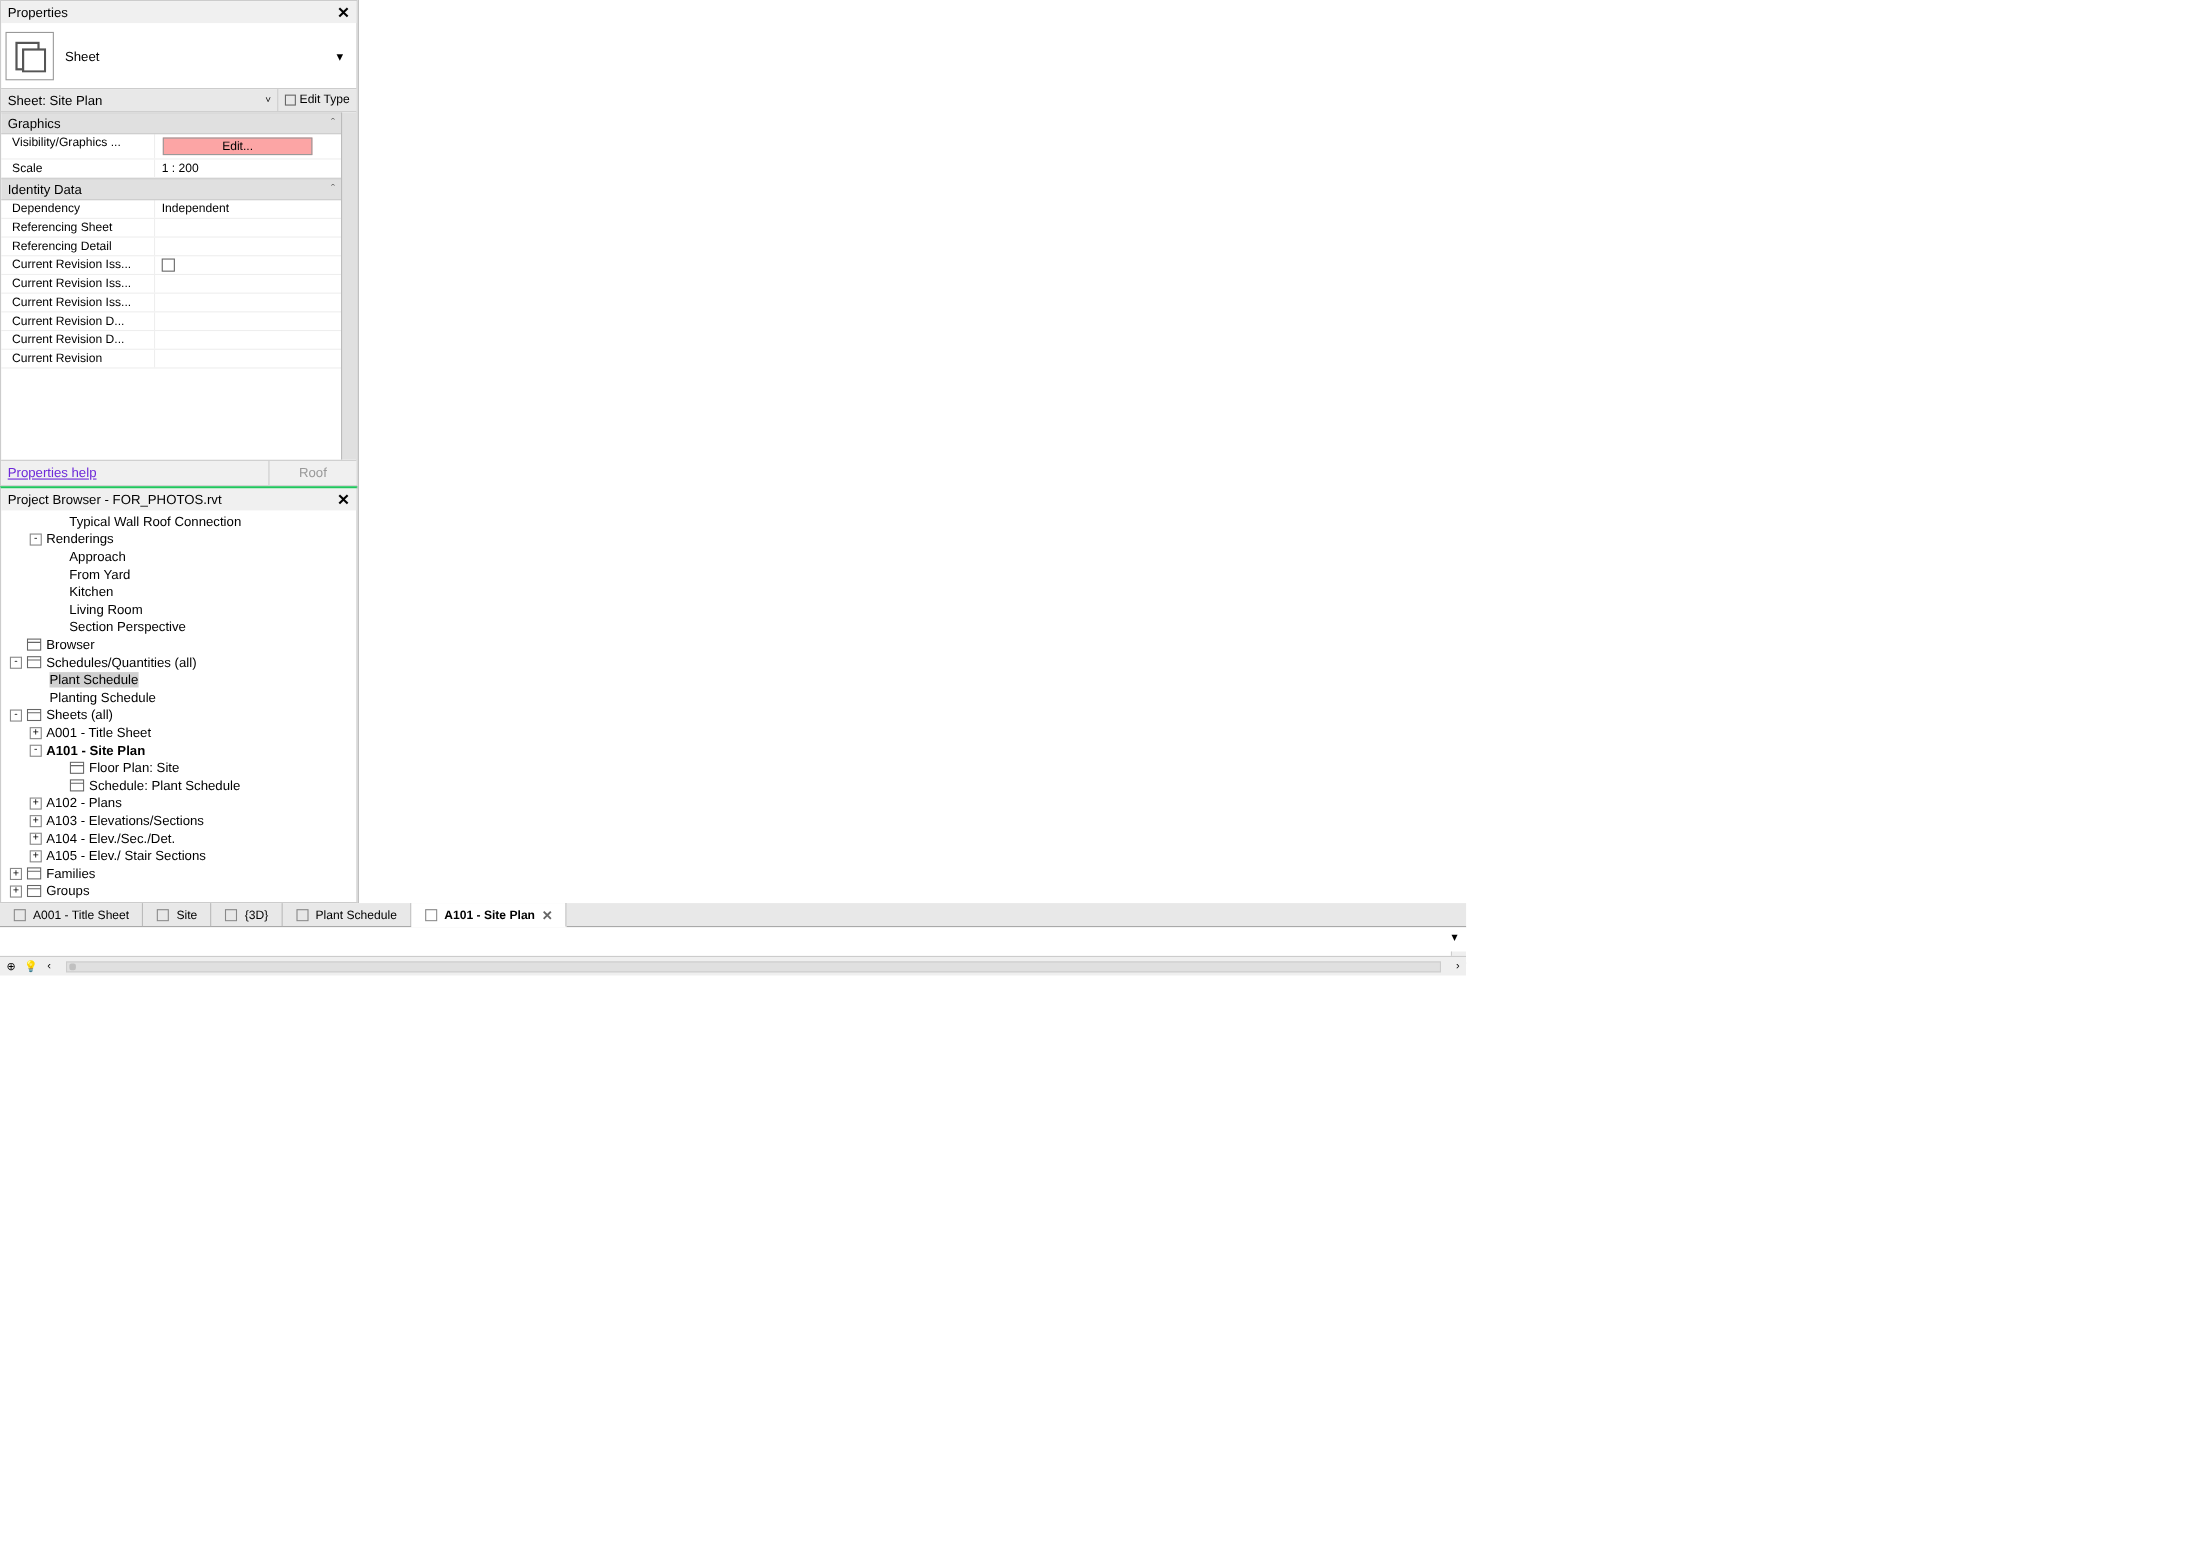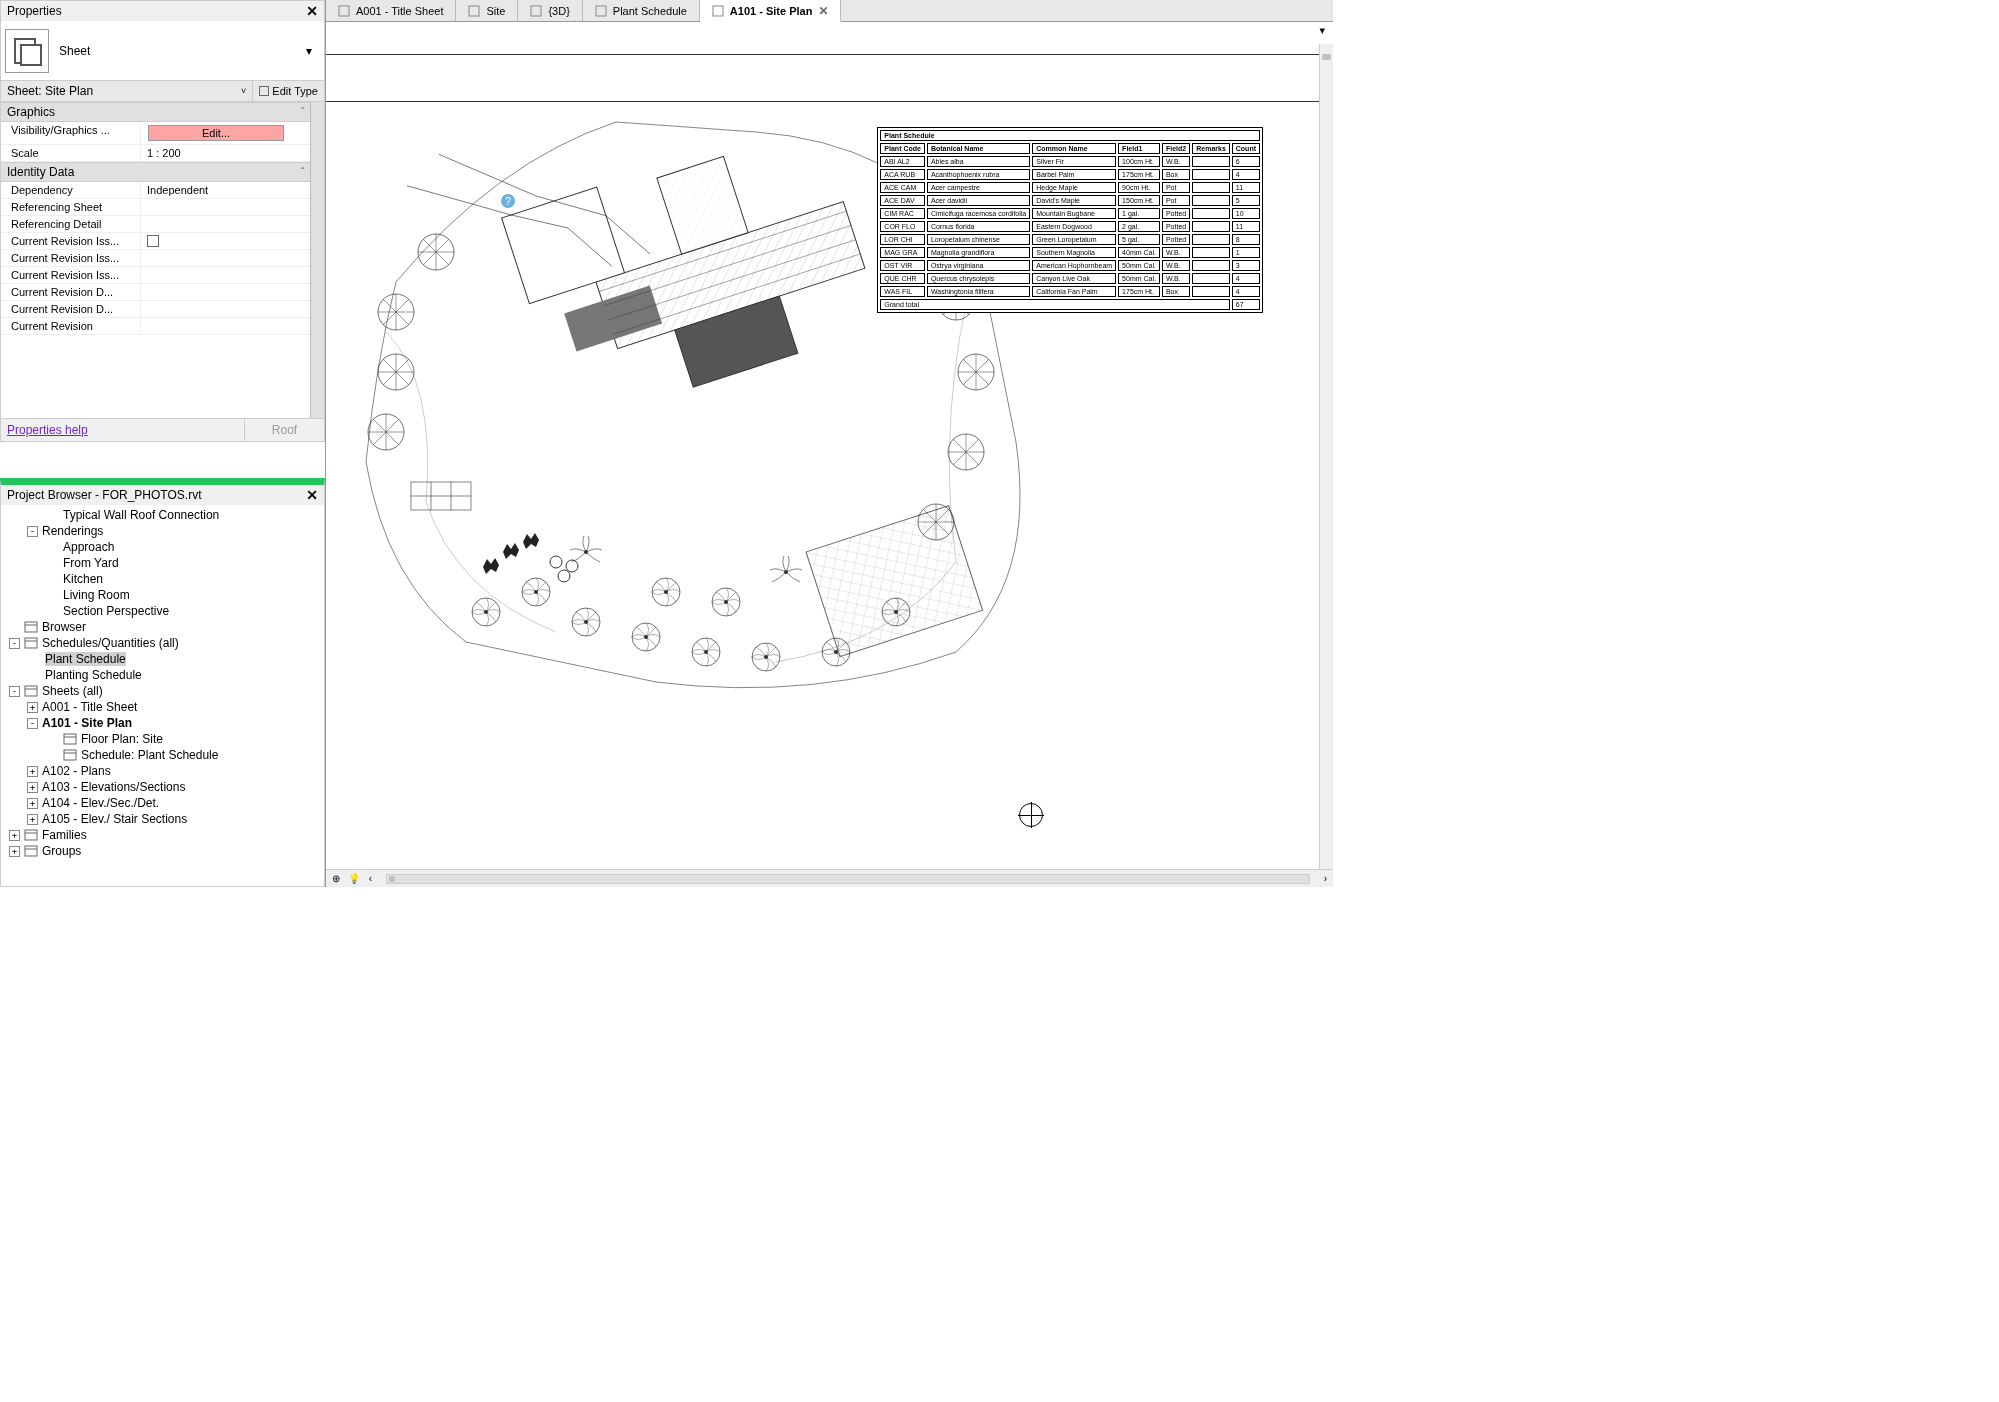--- a/index.html
+++ b/index.html
@@ -1,18 +1,18 @@
 <!DOCTYPE html>
 <html><head>
 <meta charset="utf-8">
 <style>
 * { box-sizing: border-box; margin: 0; padding: 0; font-family: "Segoe UI", Tahoma, sans-serif; }
 body { background: #fff; font-size: 11px; color: #000; overflow: hidden; width: 1333px; height: 935px; }
 
-.app { display: flex; height: 887px; }
+.app { display: flex; height: 887px; flex-direction: column; }
 .left-col { width: 326px; display: flex; flex-direction: column; border-right: 1px solid #999; }
 .right-col { flex: 1; display: flex; flex-direction: column; position: relative; }
 
 
 .panel { border: 1px solid #ccc; background: #fff; }
 .panel-header { display: flex; align-items: center; justify-content: space-between; padding: 2px 6px; background: #f0f0f0; font-size: 12px; }
 .close-x { cursor: pointer; font-size: 14px; font-weight: bold; }
 
 .prop-top { display: flex; align-items: center; height: 60px; border-bottom: 1px solid #ccc; padding: 4px; }
 .prop-icon { width: 44px; height: 44px; border: 1px solid #999; margin-right: 10px; display: flex; align-items: center; justify-content: center; background: #fff; }
@@ -32,21 +32,21 @@
 .prop-name { width: 140px; padding: 2px 6px 2px 10px; font-size: 11px; white-space: nowrap; overflow: hidden; text-overflow: ellipsis; border-right: 1px solid #eee; }
 .prop-val { flex: 1; padding: 2px 6px; font-size: 11px; display: flex; align-items: center; }
 .prop-btn { flex: 1; background: #fca5a5; border: 1px solid #999; text-align: center; padding: 1px; margin: 1px 20px 1px 1px; font-size: 11px; }
 .prop-check { width: 12px; height: 12px; border: 1px solid #666; background: #fff; }
 
 .prop-footer { display: flex; border-top: 1px solid #ccc; background: #f0f0f0; }
 .prop-help { flex: 1; padding: 4px 6px; color: #6d28d9; text-decoration: underline; font-size: 12px; }
 .apply-btn { width: 80px; text-align: center; padding: 4px; color: #999; border-left: 1px solid #ccc; font-size: 12px; }
 
 
-.browser { flex: 1; display: flex; flex-direction: column; border-top: 7px solid #22c55e; overflow: hidden; margin-top: 36px; }
+.browser { flex: 1; display: flex; flex-direction: column; border-top: 2px solid #22c55e; overflow: hidden; }
 .browser-body { flex: 1; overflow-y: auto; padding: 2px 0; }
 .tree-item { display: flex; align-items: center; padding: 1px 0; font-size: 12px; white-space: nowrap; }
 .tree-indent { display: inline-block; }
 .tree-toggle { width: 11px; height: 11px; border: 1px solid #888; display: inline-flex; align-items: center; justify-content: center; font-size: 9px; line-height: 1; margin-right: 4px; background: #fff; cursor: pointer; font-family: monospace; }
 .tree-icon { width: 14px; height: 12px; margin-right: 4px; display: inline-block; }
 .tree-label.selected { background: #d0d0d0; }
 .tree-label.bold { font-weight: bold; }
 
 
 .tabs { display: flex; background: #e8e8e8; border-bottom: 1px solid #999; height: 22px; align-items: stretch; }

